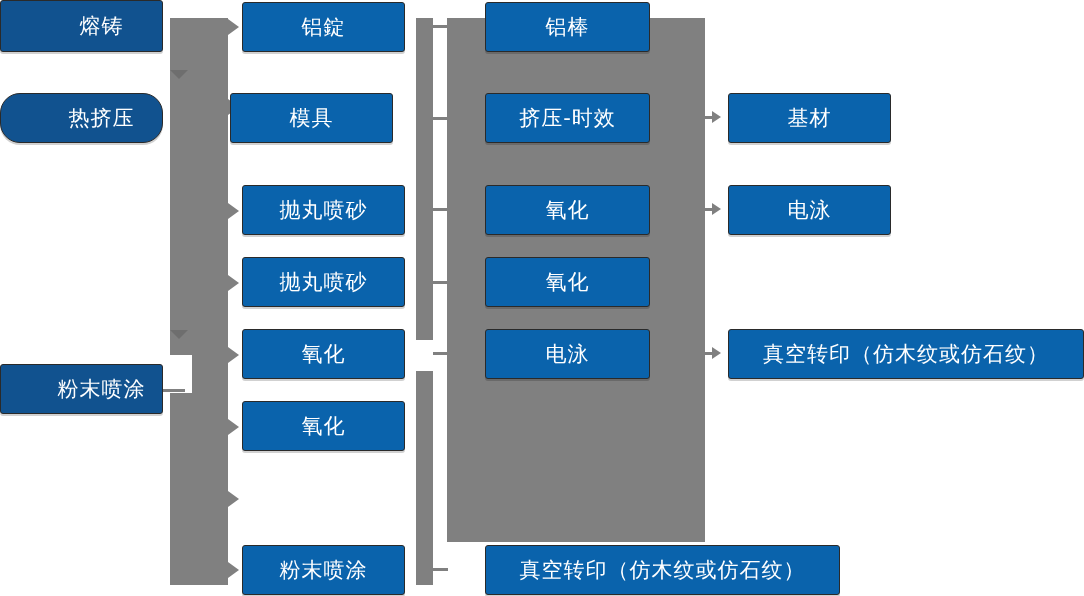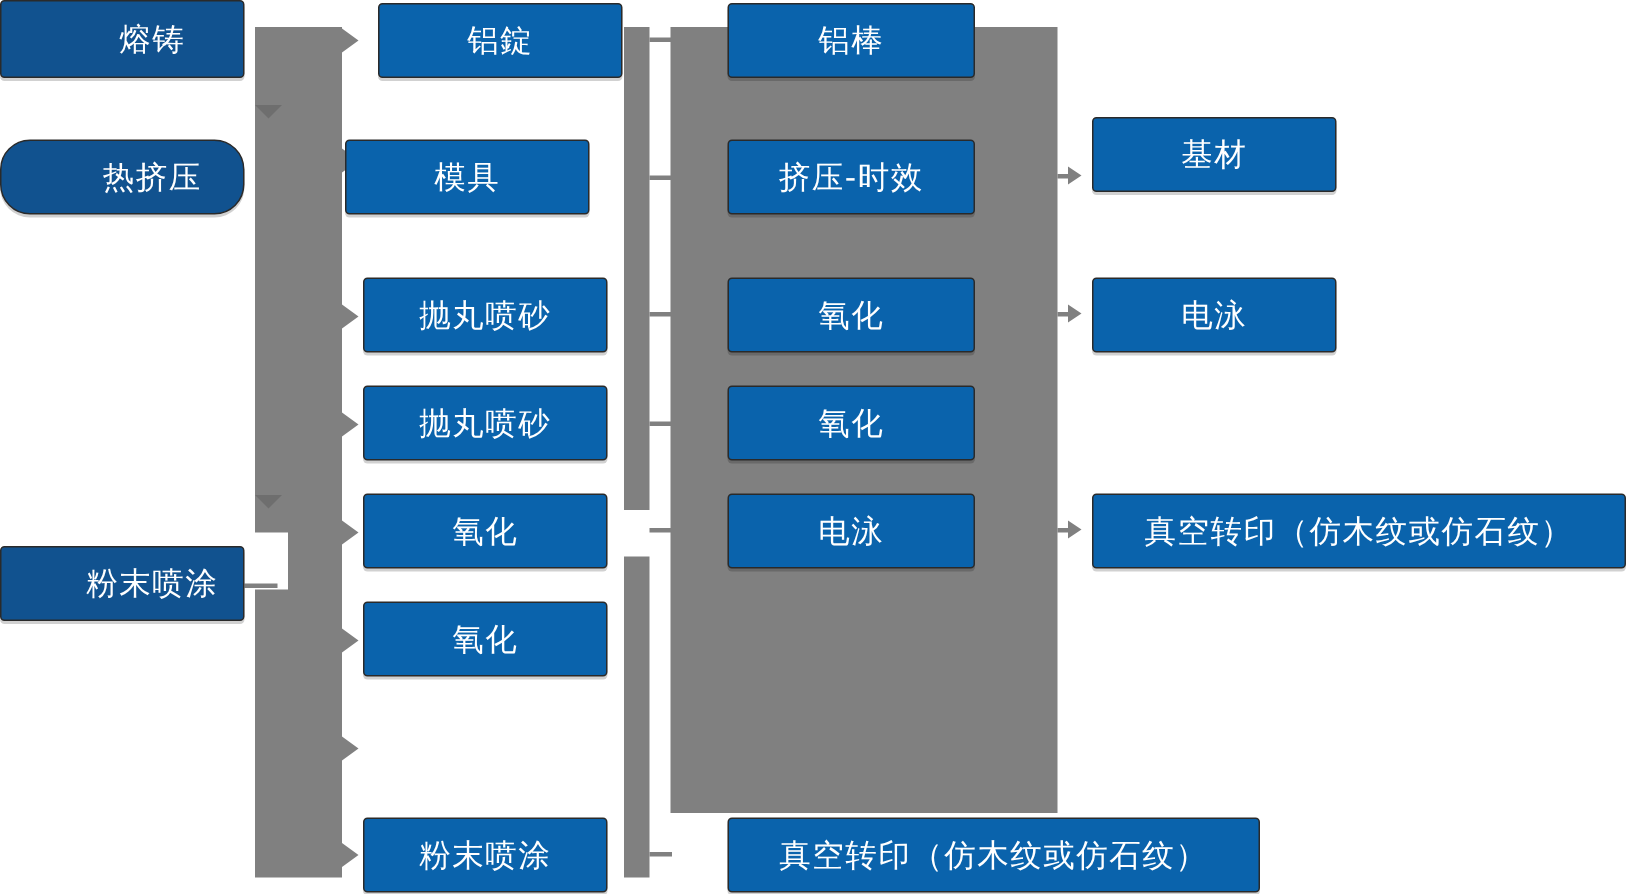--- a/index.html
+++ b/index.html
@@ -168,21 +168,21 @@
   </div>
 
   <div class="node dark" style="left:0px; top:93px; width:163px; height:50px;border-radius:20px;">
     <span class="caption">热挤压</span>
   </div>
 
   <div class="node dark" style="left:0px; top:364px; width:163px; height:50px;">
     <span class="caption">粉末喷涂</span>
   </div>
 
-  <div class="node light" style="left:242px; top:2px; width:163px; height:50px;margin-left:10px;">
+  <div class="node light" style="left:242px; top:2px; width:163px; height:50px;">
     <span class="caption">铝錠</span>
   </div>
 
   <div class="node light" style="left:230px; top:93px; width:163px; height:50px;">
     <span class="caption">模具</span>
   </div>
 
   <div class="node light" style="left:242px; top:185px; width:163px; height:50px;">
     <span class="caption">抛丸喷砂</span>
   </div>
@@ -221,21 +221,21 @@
   </div>
 
   <div class="node light" style="left:485px; top:329px; width:165px; height:50px;">
     <span class="caption">电泳</span>
   </div>
 
   <div class="node light" style="left:485px; top:545px; width:355px; height:50px;">
     <span class="caption">真空转印（仿木纹或仿石纹）</span>
   </div>
 
-  <div class="node light" style="left:728px; top:78px; width:163px; height:50px;">
+  <div class="node light" style="left:728px; top:93px; width:163px; height:50px;">
     <span class="caption">基材</span>
   </div>
 
   <div class="node light" style="left:728px; top:185px; width:163px; height:50px;">
     <span class="caption">电泳</span>
   </div>
 
   <div class="node light" style="left:728px; top:329px; width:356px; height:50px;">
     <span class="caption">真空转印（仿木纹或仿石纹）</span>
   </div>

